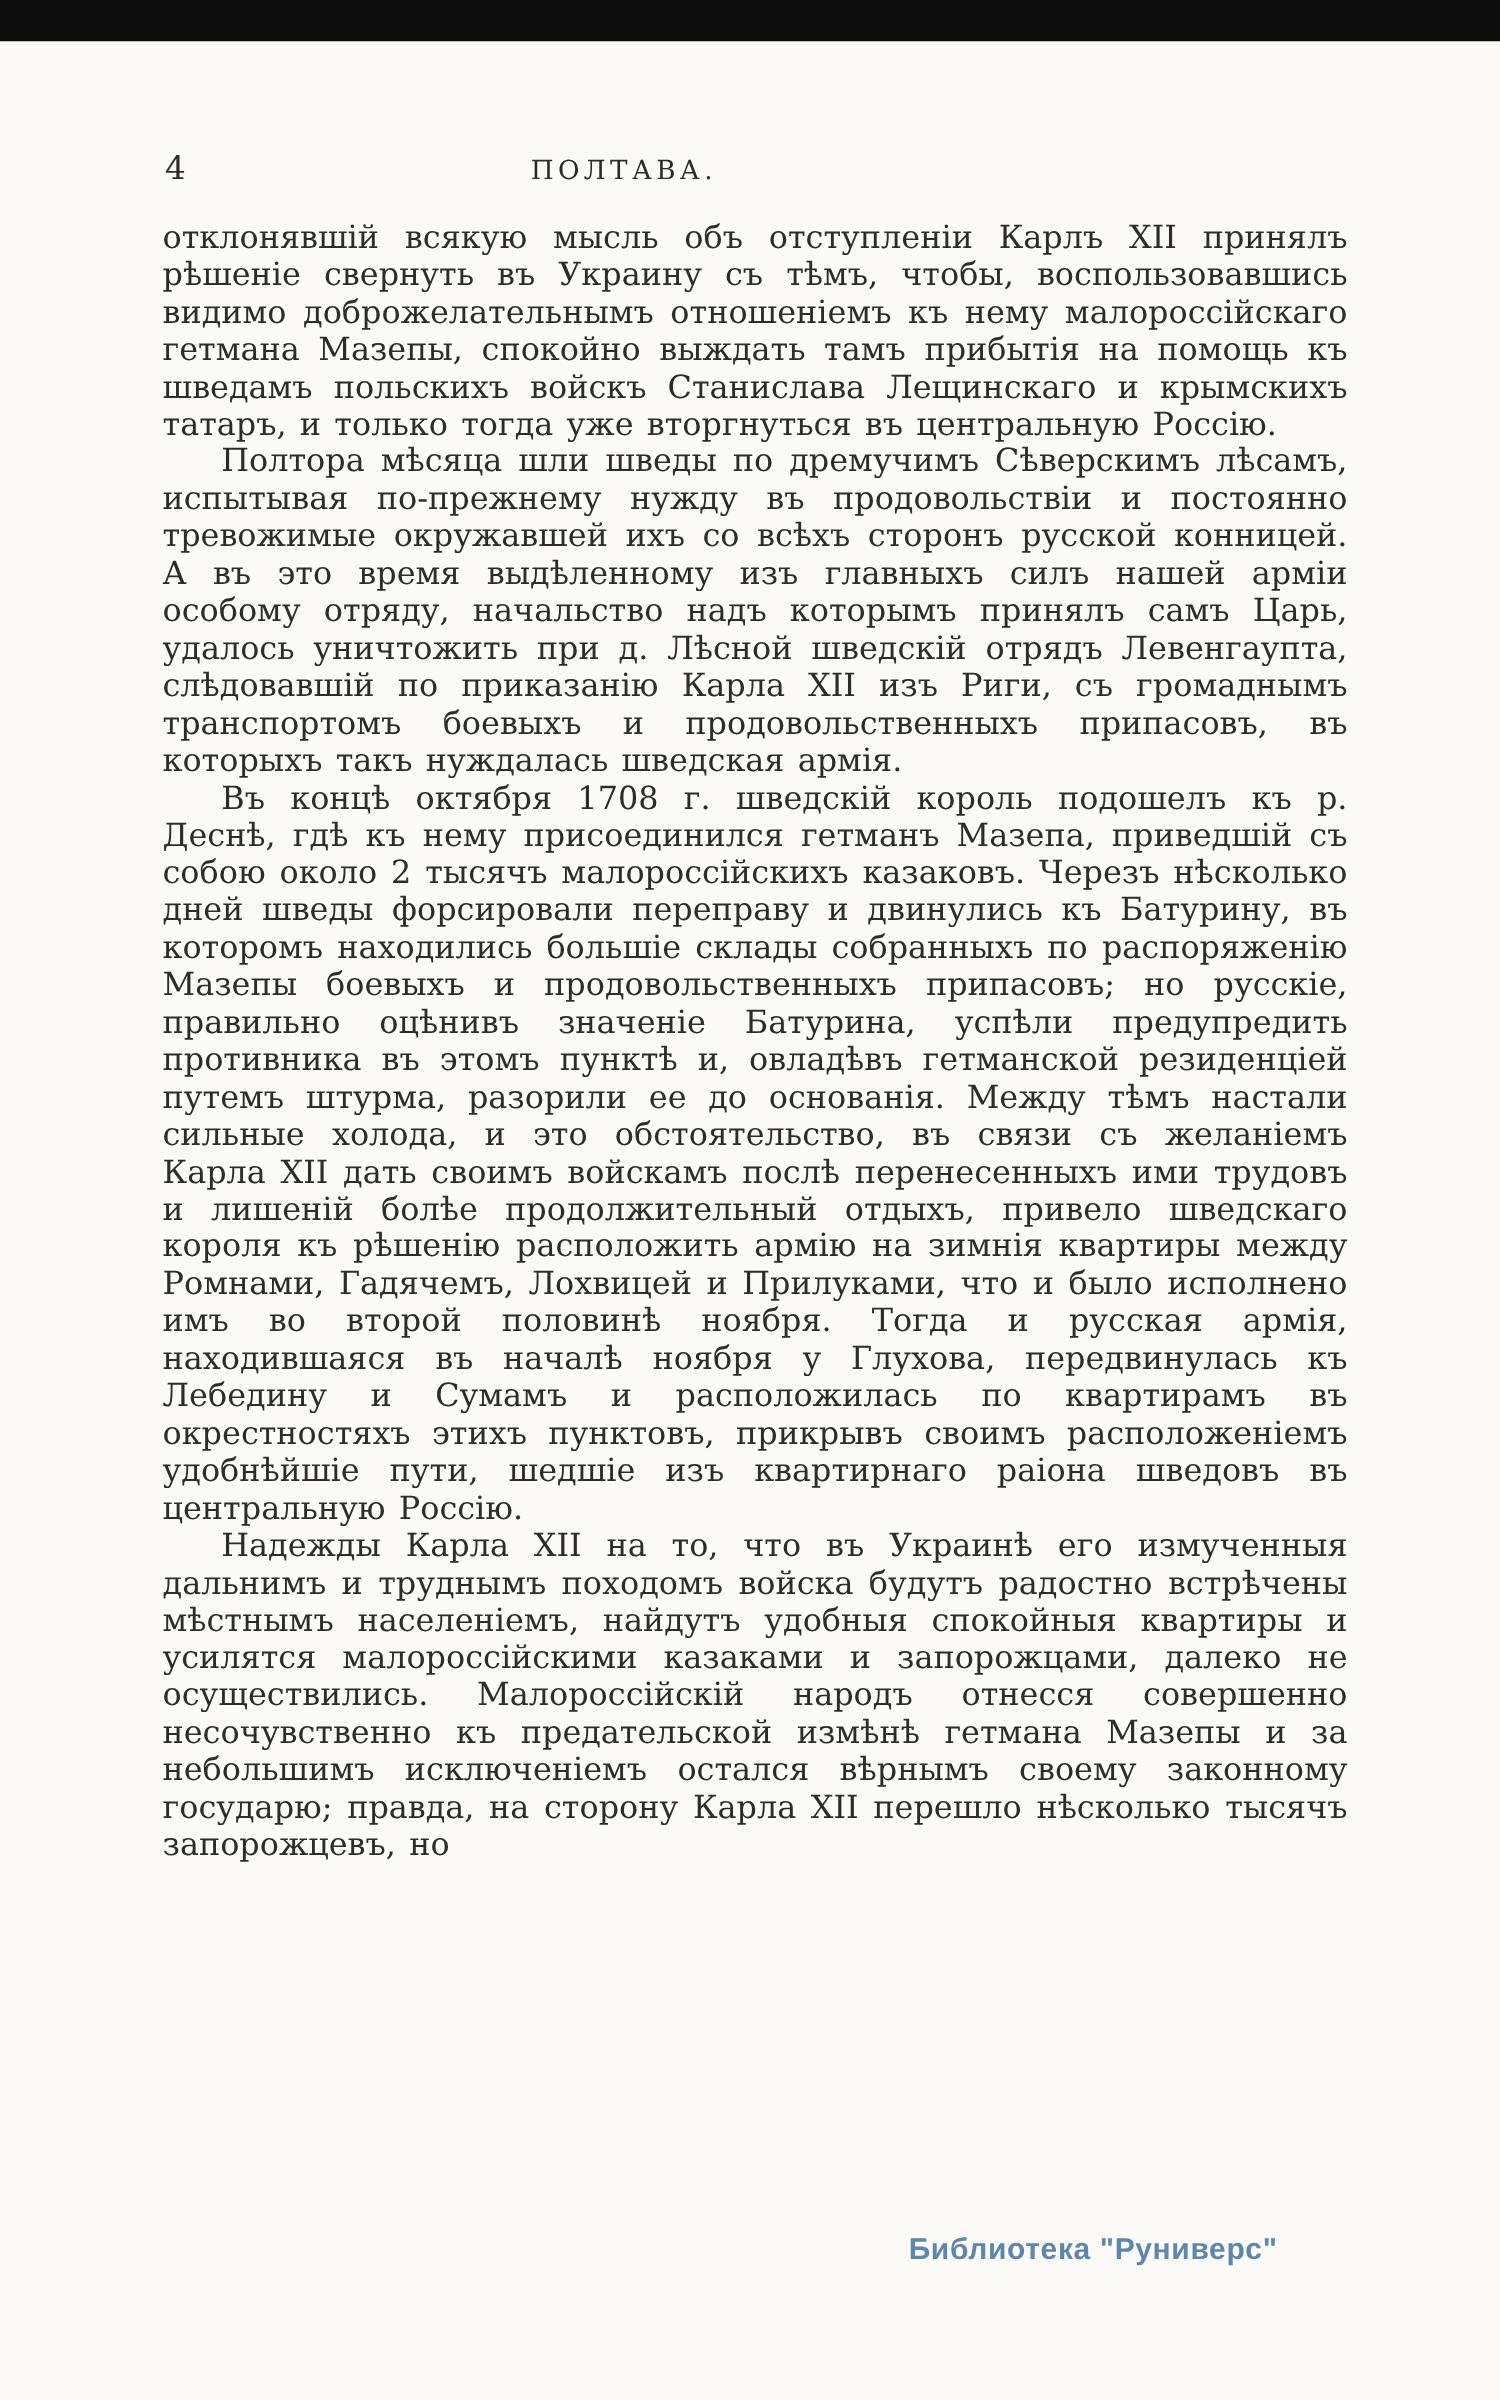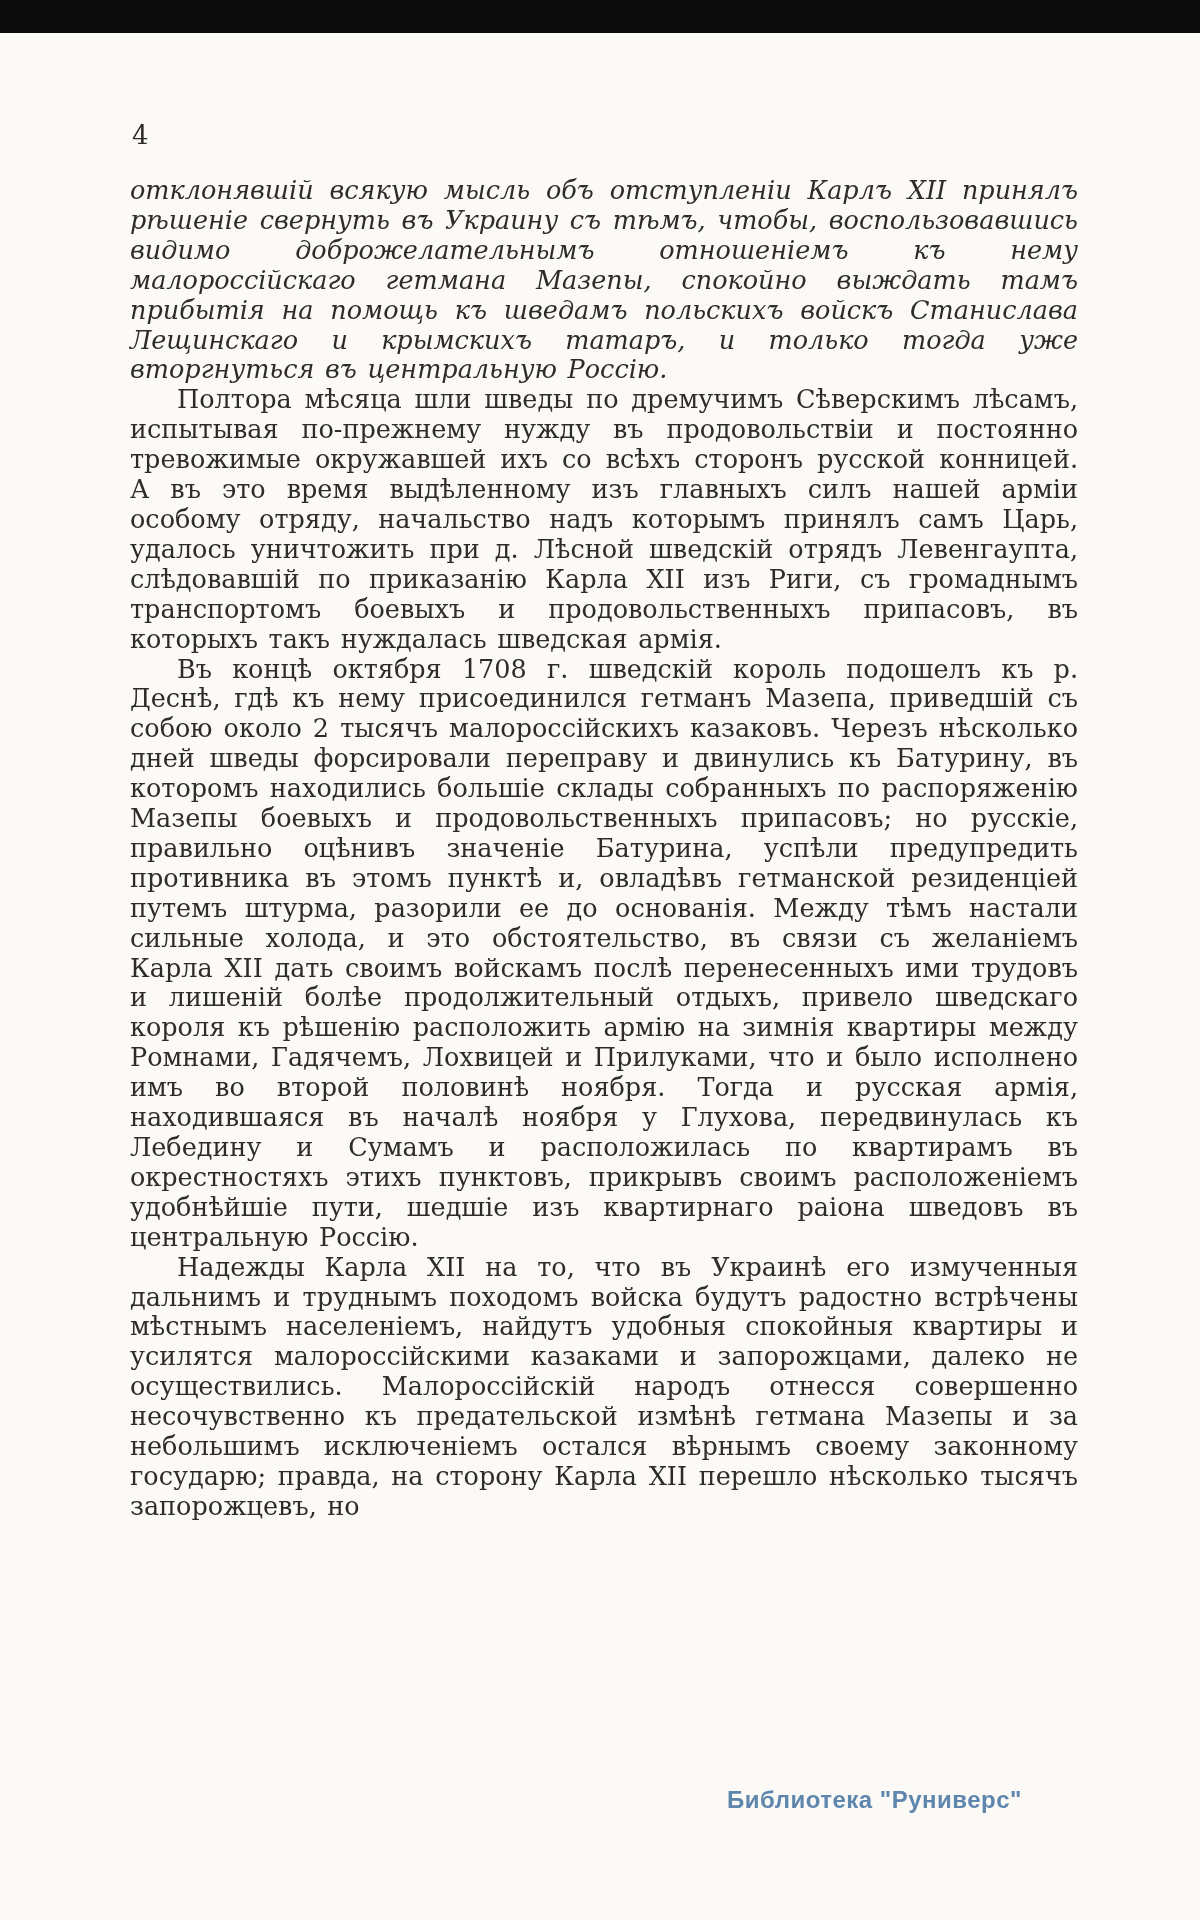--- a/index.html
+++ b/index.html
@@ -56,21 +56,20 @@
     font-size: 25.5px;
     line-height: 29.9px;
     word-spacing: 2.5px;
   }
   .body-text p {
     margin: 0;
     text-indent: 47px;
   }
   .body-text p.no-indent {
     text-indent: 0;
-    font-style: italic;
   }
   .watermark {
     position: absolute;
     right: 178px;
     bottom: 106px;
     font-family: "Liberation Sans", sans-serif;
     font-weight: bold;
     font-size: 24px;
     color: #5f86ad;
     letter-spacing: 0.5px;
@@ -78,20 +77,21 @@
 </style>
 </head>
 <body>
 
 <div class="page">
 
   <div class="scan-edge-top"></div>
 
   <div class="header-row">
     <span class="page-number">4</span>
+    <span class="running-title">ПОЛТАВА.</span>
   </div>
 
   <div class="body-text">
     <p class="no-indent">отклонявшій всякую мысль объ отступленіи Карлъ XII принялъ рѣшеніе свернуть въ Украину съ тѣмъ, чтобы, воспользовавшись видимо доброжелательнымъ отношеніемъ къ нему малороссійскаго гетмана Мазепы, спокойно выждать тамъ прибытія на помощь къ шведамъ польскихъ войскъ Станислава Лещинскаго и крымскихъ татаръ, и только тогда уже вторгнуться въ центральную Россію.</p>
     <p>Полтора мѣсяца шли шведы по дремучимъ Сѣверскимъ лѣсамъ, испытывая по-прежнему нужду въ продовольствіи и постоянно тревожимые окружавшей ихъ со всѣхъ сторонъ русской конницей. А въ это время выдѣленному изъ главныхъ силъ нашей арміи особому отряду, начальство надъ которымъ принялъ самъ Царь, удалось уничтожить при д. Лѣсной шведскій отрядъ Левенгаупта, слѣдовавшій по приказанію Карла XII изъ Риги, съ громаднымъ транспортомъ боевыхъ и продовольственныхъ припасовъ, въ которыхъ такъ нуждалась шведская армія.</p>
     <p>Въ концѣ октября 1708 г. шведскій король подошелъ къ р. Деснѣ, гдѣ къ нему присоединился гетманъ Мазепа, приведшій съ собою около 2 тысячъ малороссійскихъ казаковъ. Черезъ нѣсколько дней шведы форсировали переправу и двинулись къ Батурину, въ которомъ находились большіе склады собранныхъ по распоряженію Мазепы боевыхъ и продовольственныхъ припасовъ; но русскіе, правильно оцѣнивъ значеніе Батурина, успѣли предупредить противника въ этомъ пунктѣ и, овладѣвъ гетманской резиденціей путемъ штурма, разорили ее до основанія. Между тѣмъ настали сильные холода, и это обстоятельство, въ связи съ желаніемъ Карла XII дать своимъ войскамъ послѣ перенесенныхъ ими трудовъ и лишеній болѣе продолжительный отдыхъ, привело шведскаго короля къ рѣшенію расположить армію на зимнія квартиры между Ромнами, Гадячемъ, Лохвицей и Прилуками, что и было исполнено имъ во второй половинѣ ноября. Тогда и русская армія, находившаяся въ началѣ ноября у Глухова, передвинулась къ Лебедину и Сумамъ и расположилась по квартирамъ въ окрестностяхъ этихъ пунктовъ, прикрывъ своимъ расположеніемъ удобнѣйшіе пути, шедшіе изъ квартирнаго раіона шведовъ въ центральную Россію.</p>
     <p>Надежды Карла XII на то, что въ Украинѣ его измученныя дальнимъ и труднымъ походомъ войска будутъ радостно встрѣчены мѣстнымъ населеніемъ, найдутъ удобныя спокойныя квартиры и усилятся малороссійскими казаками и запорожцами, далеко не осуществились. Малороссійскій народъ отнесся совершенно несочувственно къ предательской измѣнѣ гетмана Мазепы и за небольшимъ исключеніемъ остался вѣрнымъ своему законному государю; правда, на сторону Карла XII перешло нѣсколько тысячъ запорожцевъ, но</p>
   </div>
 
   <div class="watermark">Библиотека "Руниверс"</div>

